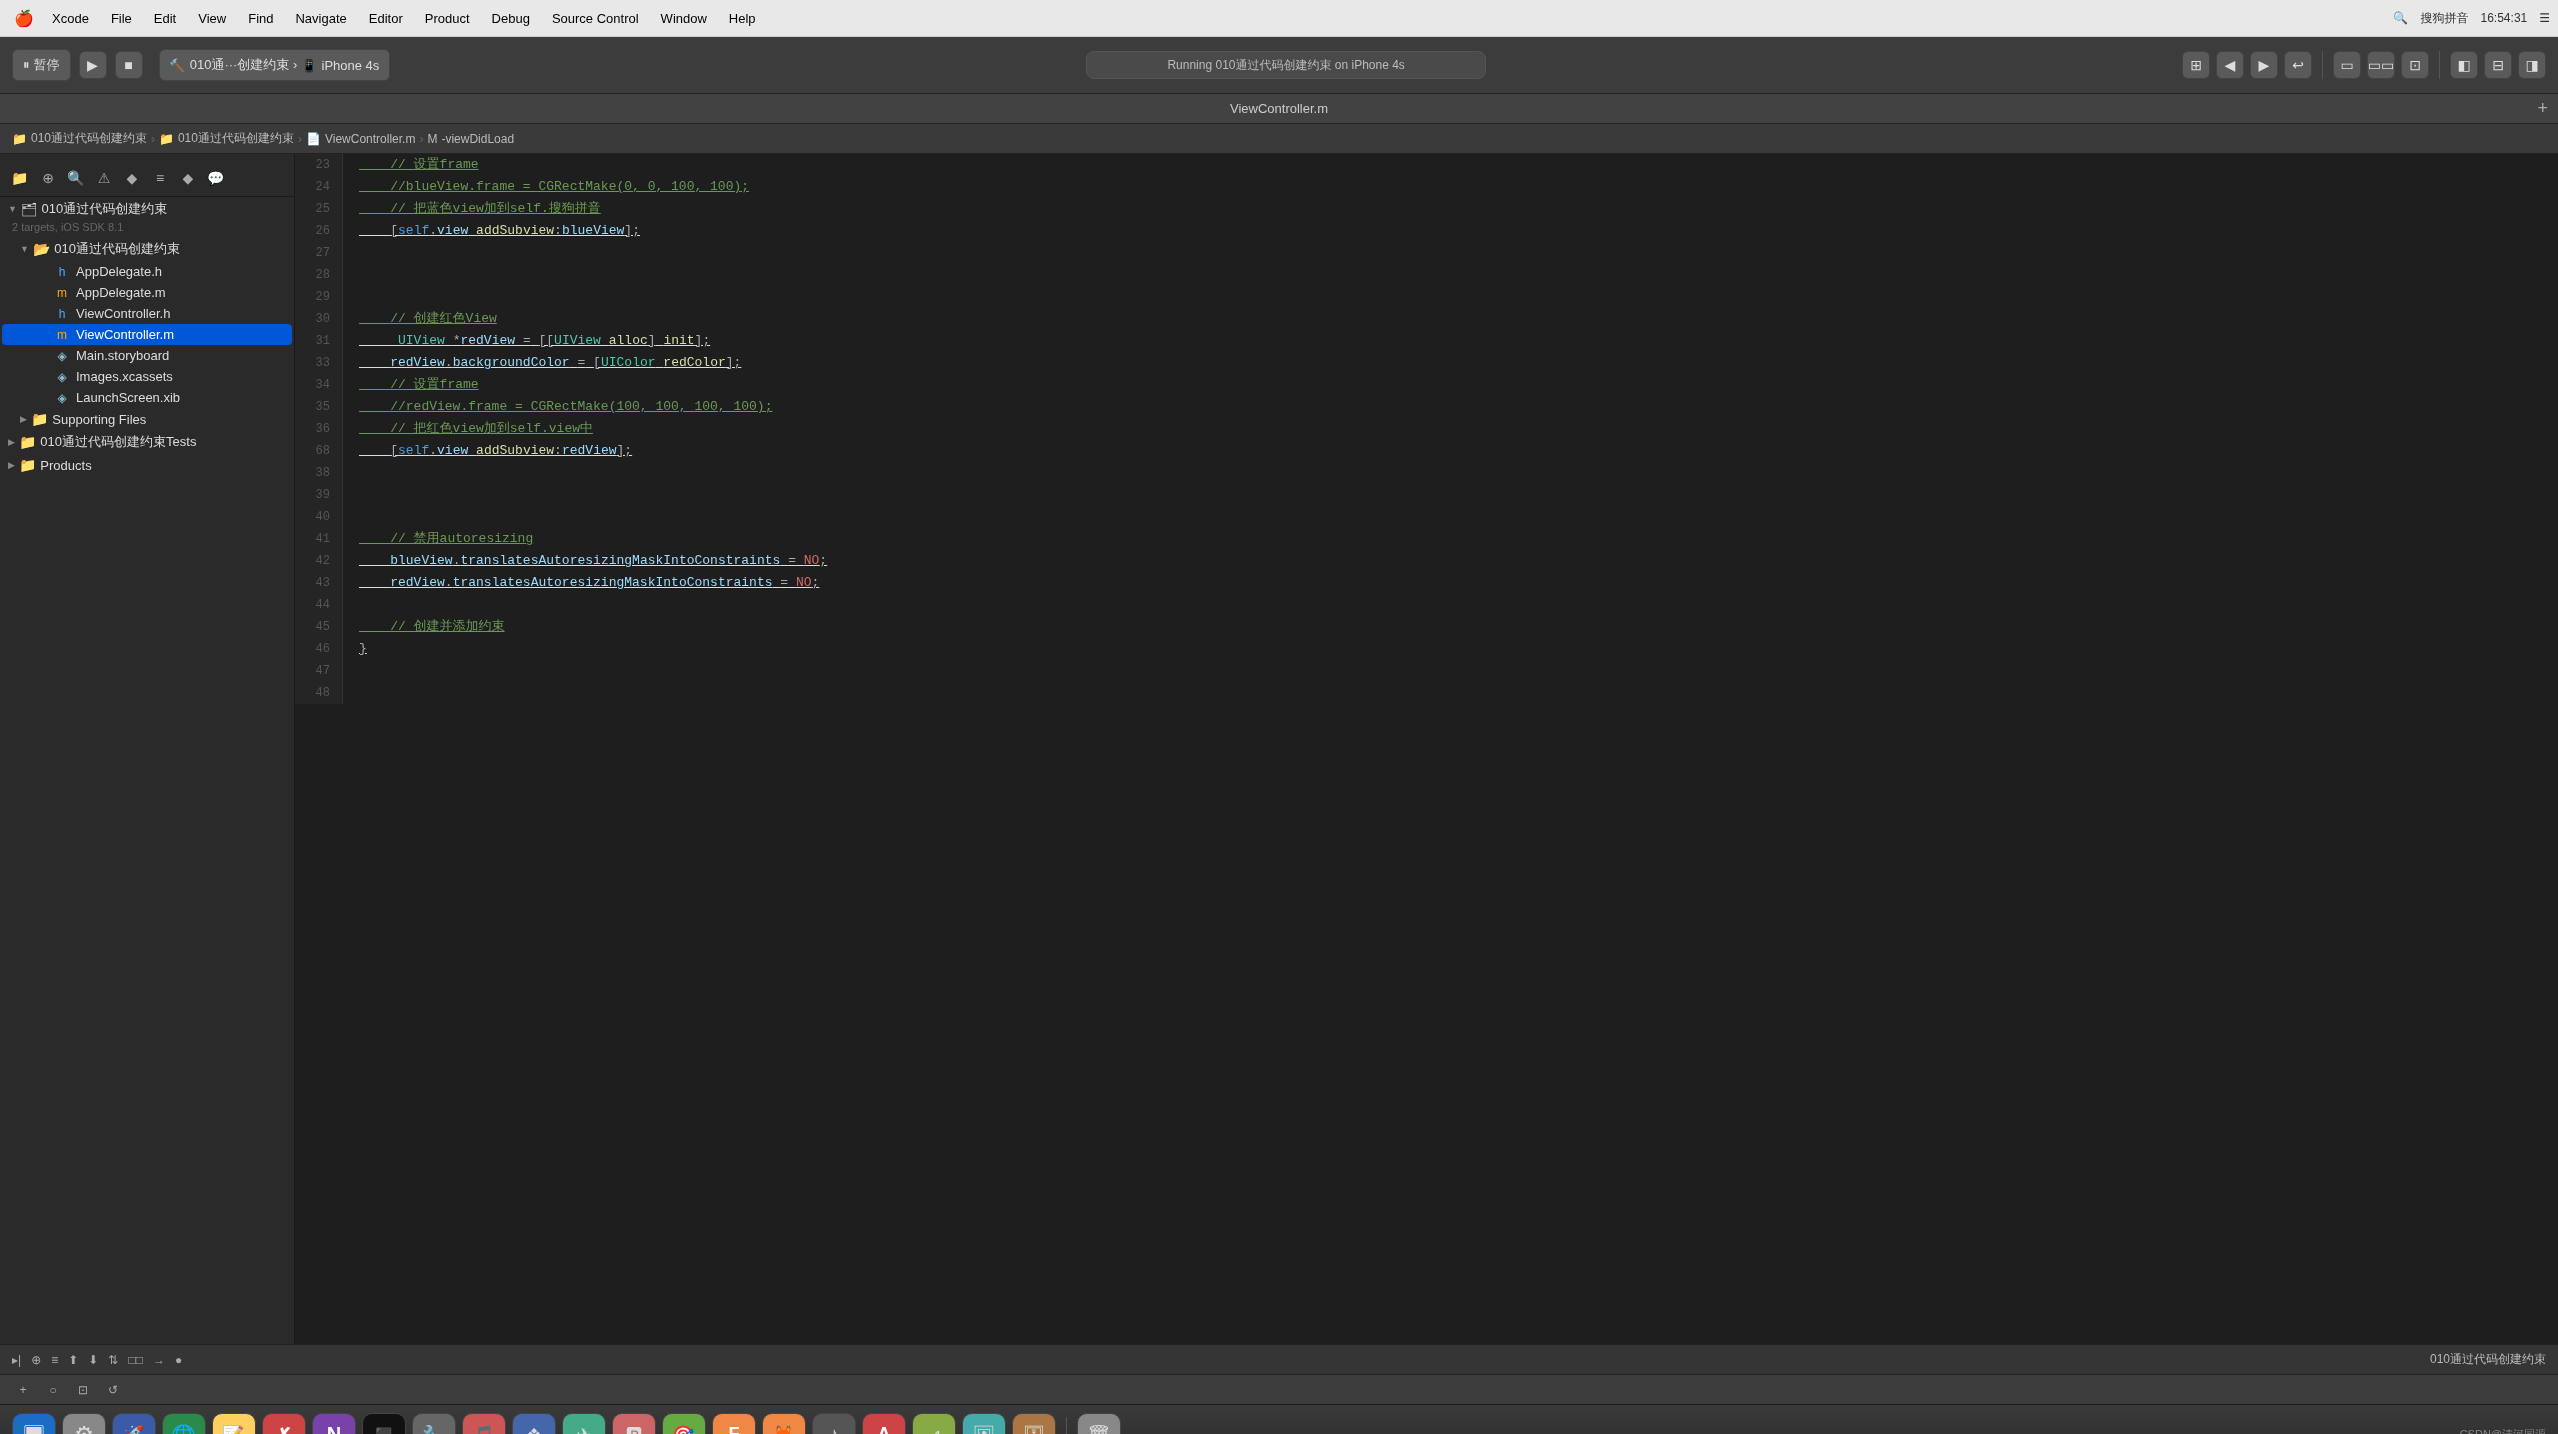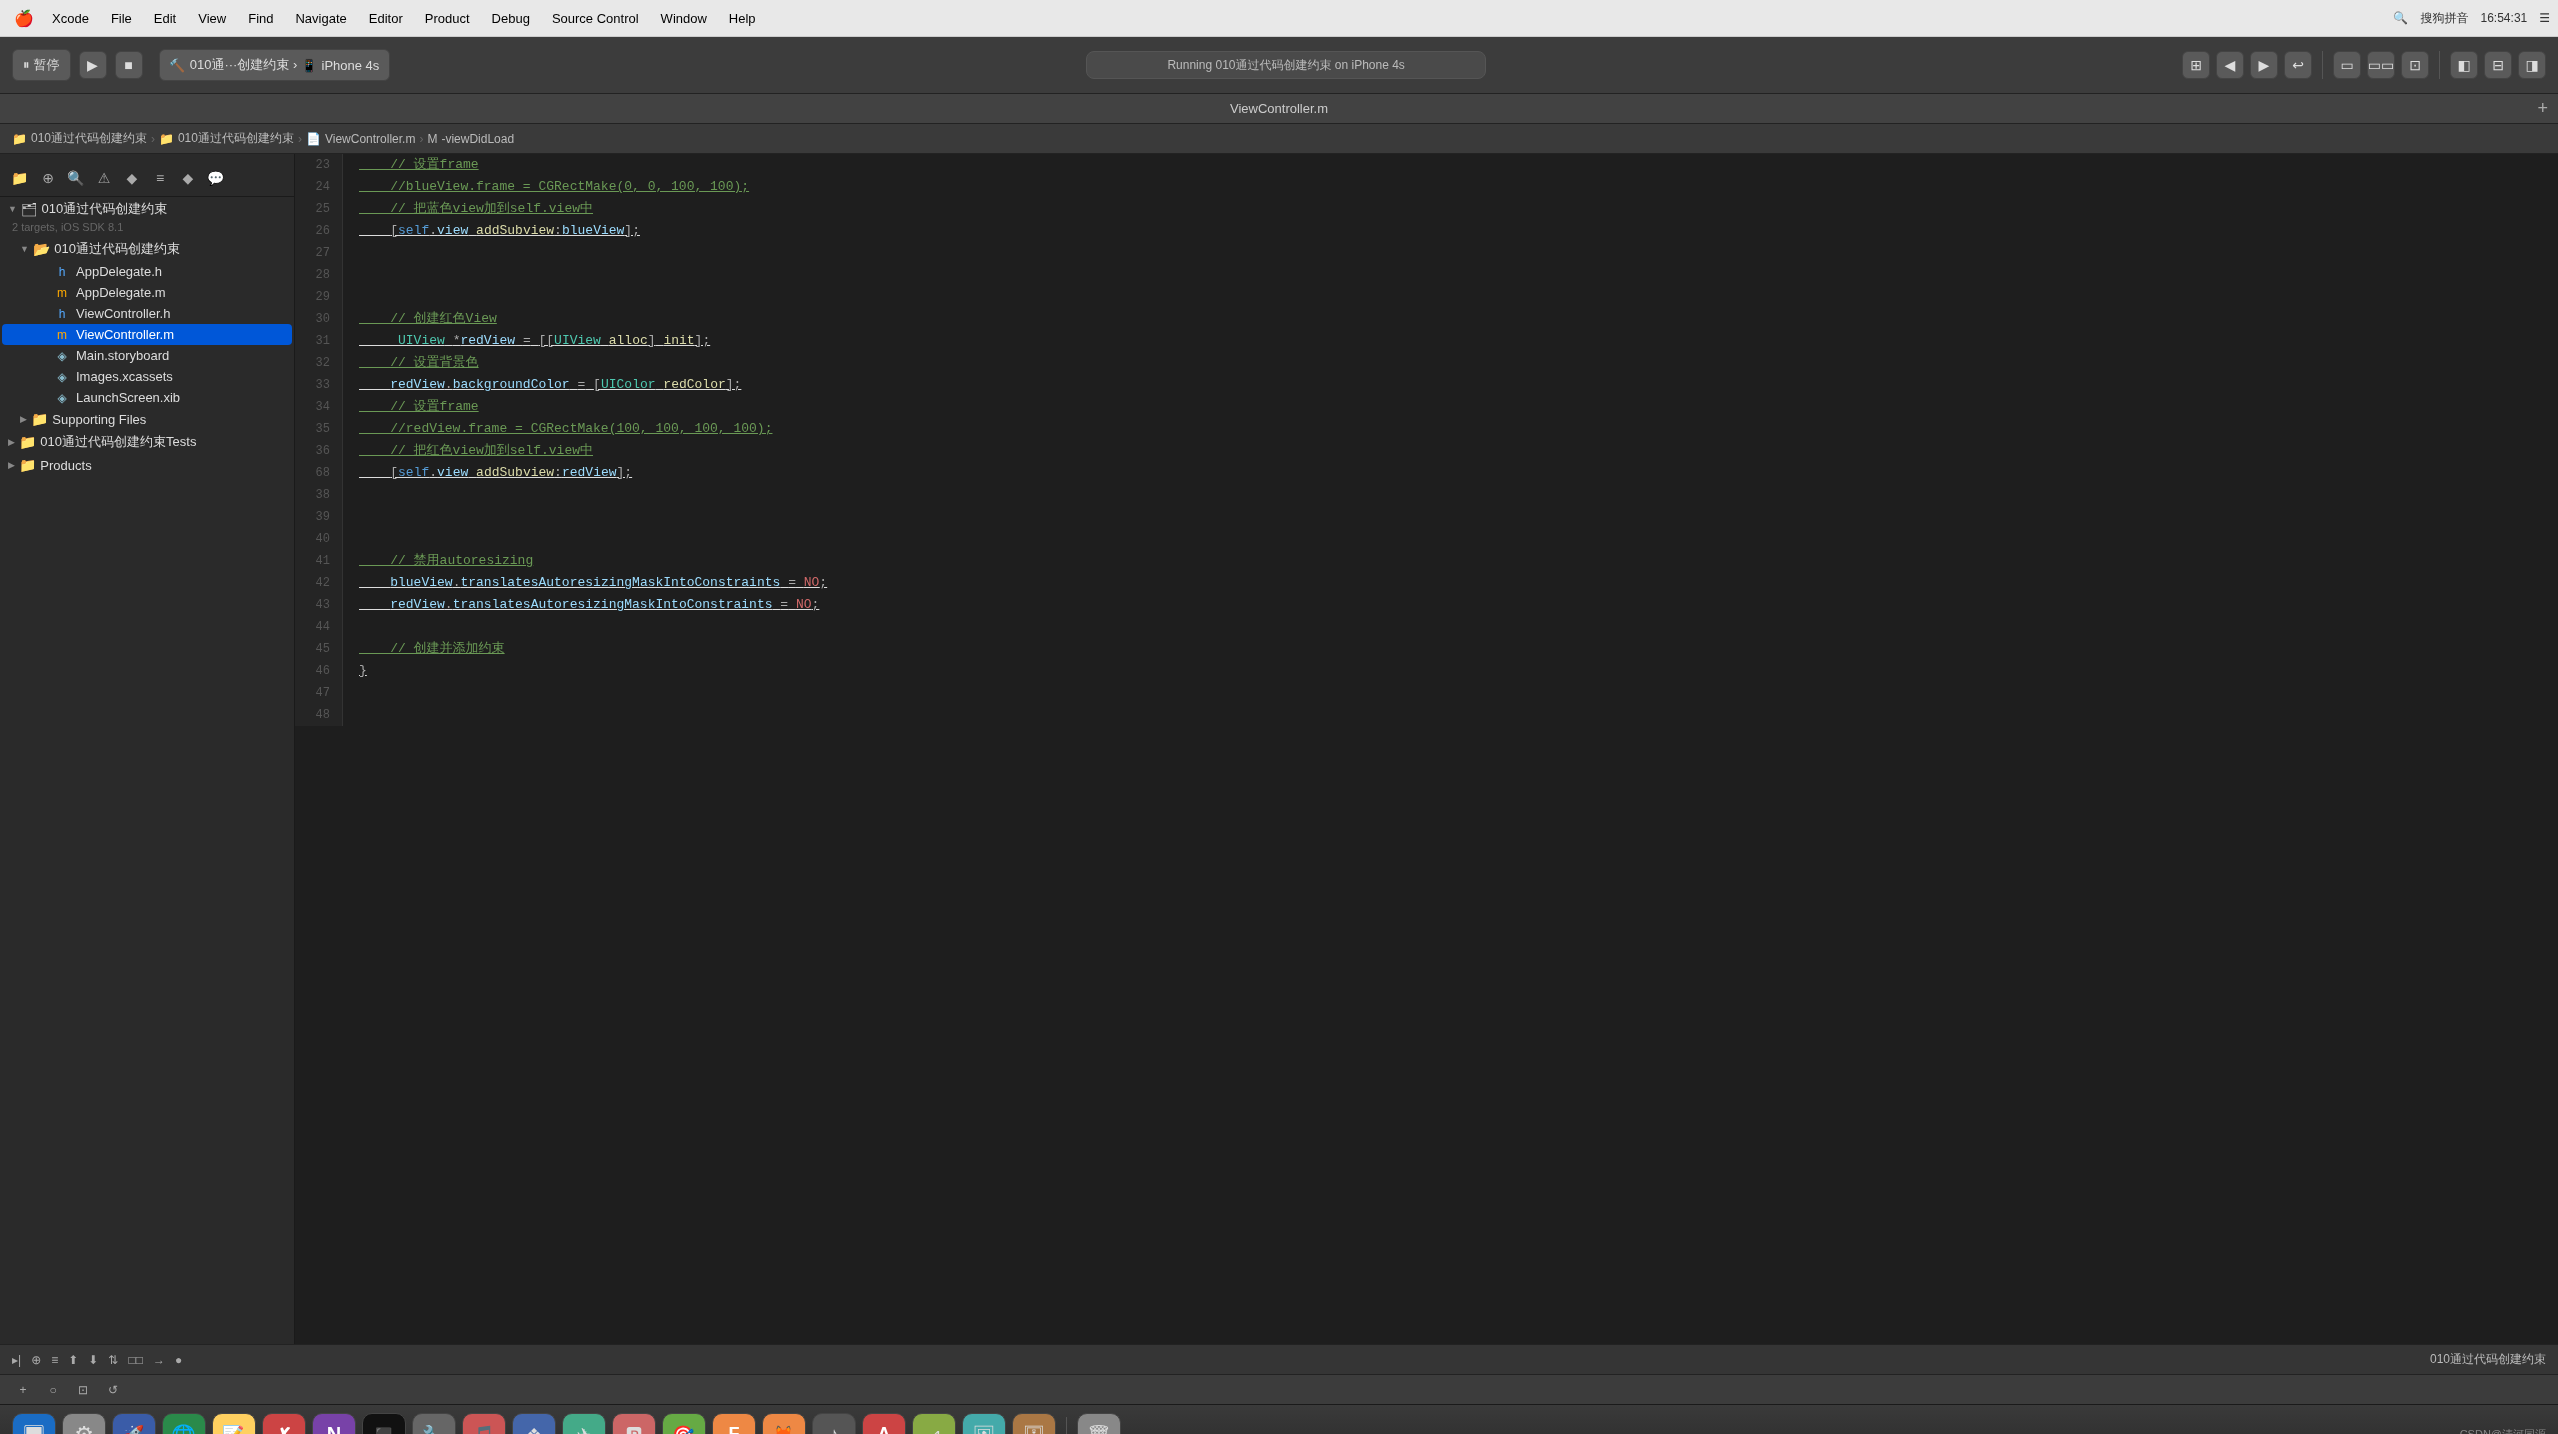--- a/index.html
+++ b/index.html
@@ -484,21 +484,21 @@
     <div class="code-line">
       <div class="line-number">23</div>
       <div class="line-content code-comment">    // 设置frame</div>
     </div>
     <div class="code-line">
       <div class="line-number">24</div>
       <div class="line-content code-comment">    //blueView.frame = CGRectMake(0, 0, 100, 100);</div>
     </div>
     <div class="code-line">
       <div class="line-number">25</div>
-      <div class="line-content code-comment">    // 把蓝色view加到self.view中</div>
+      <div class="line-content code-comment">    // 把蓝色view加到self.搜狗拼音</div>
     </div>
     <div class="code-line">
       <div class="line-number">26</div>
       <div class="line-content">    <span style="color:#aaa;">[</span><span style="color:#569cd6;">self</span><span style="color:#aaa;">.</span><span style="color:#9cdcfe;">view</span> <span style="color:#dcdcaa;">addSubview</span><span style="color:#aaa;">:</span><span style="color:#9cdcfe;">blueView</span><span style="color:#aaa;">];</span></div>
     </div>
     <div class="code-line">
       <div class="line-number">27</div>
       <div class="line-content"></div>
     </div>
     <div class="code-line">
@@ -509,24 +509,20 @@
       <div class="line-number">29</div>
       <div class="line-content"></div>
     </div>
     <div class="code-line">
       <div class="line-number">30</div>
       <div class="line-content code-comment">    // 创建红色View</div>
     </div>
     <div class="code-line">
       <div class="line-number">31</div>
       <div class="line-content">     <span style="color:#4ec9b0;">UIView</span> <span style="color:#aaa;">*</span><span style="color:#9cdcfe;">redView</span> <span style="color:#aaa;">=</span> <span style="color:#aaa;">[[</span><span style="color:#4ec9b0;">UIView</span> <span style="color:#dcdcaa;">alloc</span><span style="color:#aaa;">]</span> <span style="color:#dcdcaa;">init</span><span style="color:#aaa;">];</span></div>
-    </div>
-    <div class="code-line">
-      <div class="line-number">32</div>
-      <div class="line-content code-comment">    // 设置背景色</div>
     </div>
     <div class="code-line">
       <div class="line-number">33</div>
       <div class="line-content">    <span style="color:#9cdcfe;">redView</span><span style="color:#aaa;">.</span><span style="color:#9cdcfe;">backgroundColor</span> <span style="color:#aaa;">=</span> <span style="color:#aaa;">[</span><span style="color:#4ec9b0;">UIColor</span> <span style="color:#dcdcaa;">redColor</span><span style="color:#aaa;">];</span></div>
     </div>
     <div class="code-line">
       <div class="line-number">34</div>
       <div class="line-content code-comment">    // 设置frame</div>
     </div>
     <div class="code-line">

